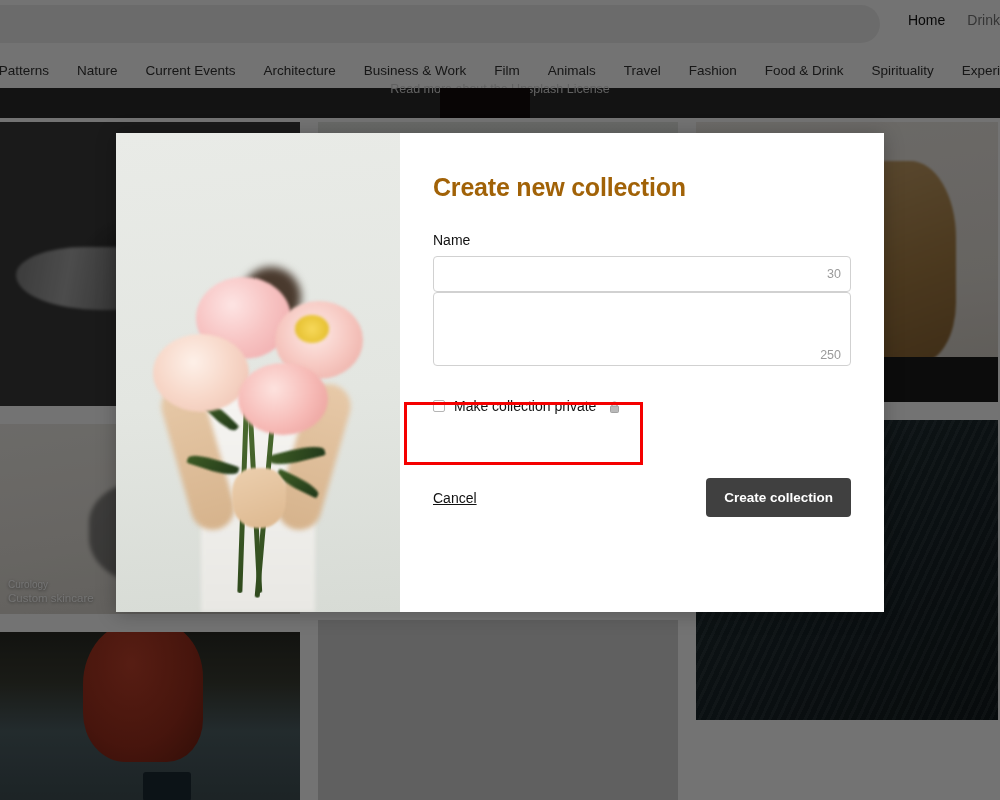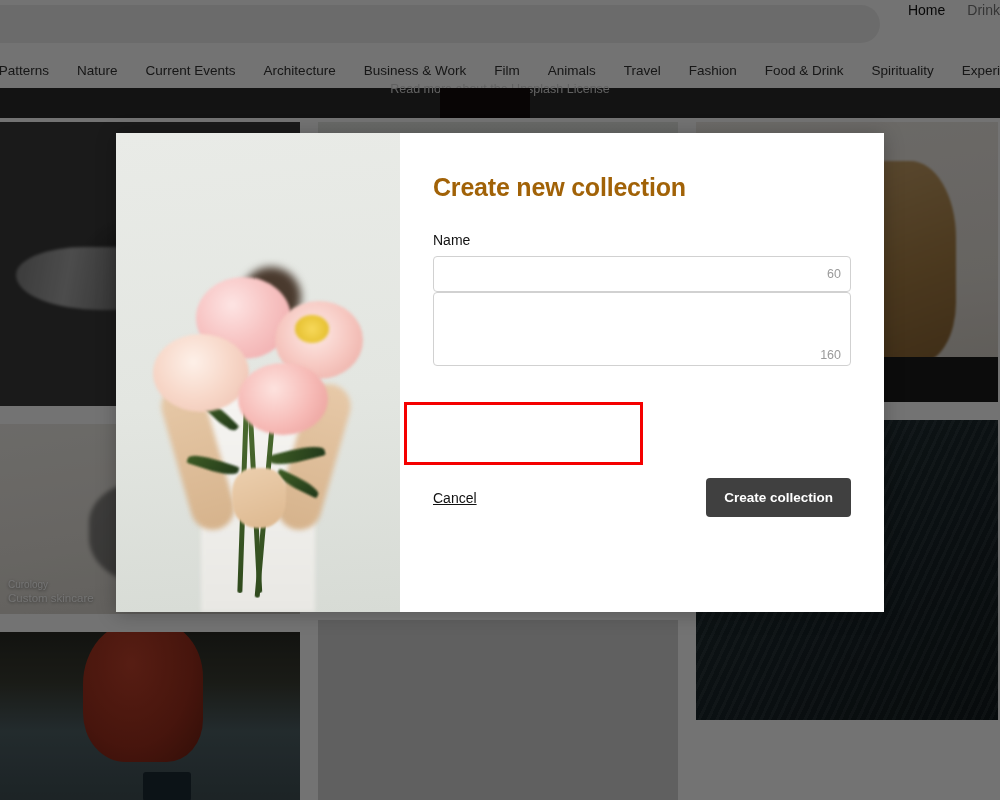--- a/index.html
+++ b/index.html
@@ -20,21 +20,21 @@
     background:#ffffff; display:flex; align-items:center;
   }
   .searchbar {
     position:absolute; left:-40px; top:5px; width:920px; height:38px;
     background:#eeeeee; border-radius:24px;
   }
   .search-input-txt{
     position:absolute; left:52px; top:11px; font-size:14px; color:#767676;
   }
   .header-nav {
-    position:absolute; right:0px; top:2px; display:flex; gap:22px; align-items:center;
+    position:absolute; right:0px; top:12px; display:flex; gap:22px; align-items:center;
     font-size:14px; color:#111; white-space:nowrap;
   }
   .header-nav a { color:#111; text-decoration:none; }
   .header-nav a.muted { color:#767676; }
 
   
   .catbar {
     position:absolute; left:0; top:48px; width:1000px; height:44px;
     background:#ffffff; display:flex; align-items:center; gap:0px;
     overflow:hidden; white-space:nowrap;
@@ -343,28 +343,38 @@
 
     <div class="modal-form">
 
       <div class="modal-title">Create new collection</div>
 
       <div class="field-label">
         <span>Name</span>
       </div>
       <div class="inp-wrap">
         <input class="inp" type="text" value="" placeholder="" style="">
-        <span class="counter c-name">60</span>
+        <span class="counter c-name">30</span>
       </div>
 
       <div class="inp-wrap">
         <textarea class="ta" placeholder="" style=""></textarea>
-        <span class="counter c-desc">160</span>
-      </div>
-
+        <span class="counter c-desc">250</span>
+      </div>
+
+      <div class="checkrow">
+        <div class="cbox"></div>
+        <span class="check-label">Make collection private</span>
+        <span class="lock-icon">
+          <svg width="11" height="13" viewBox="0 0 11 13" xmlns="http://www.w3.org/2000/svg">
+            <path d="M3 5V3.4C3 2 4.1 1 5.5 1S8 2 8 3.4V5" fill="none" stroke="#9b9b9b" stroke-width="1.2"></path>
+            <rect x="1.5" y="5" width="8" height="6.5" rx="1" fill="#b9b9b9" stroke="#9b9b9b" stroke-width="0.9"></rect>
+          </svg>
+        </span>
+      </div>
 
       <div class="actionrow">
         <button class="cancel-link">Cancel</button>
         <button class="create-btn">Create collection</button>
       </div>
 
     </div>
   </div>
 
   <div id="highlight"></div>

